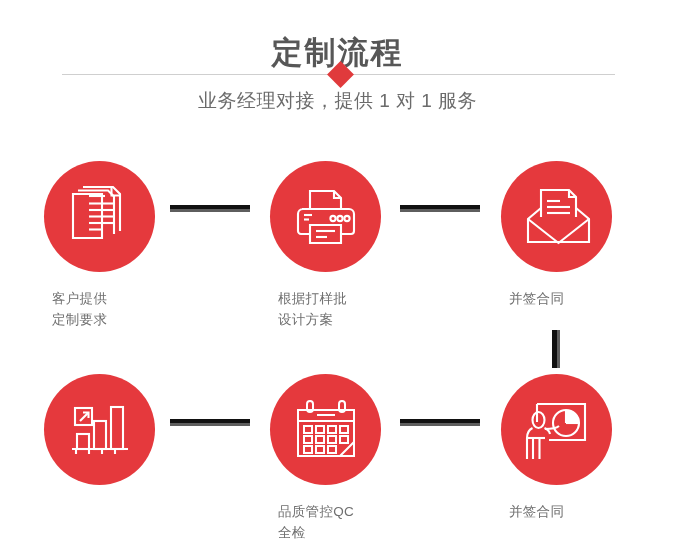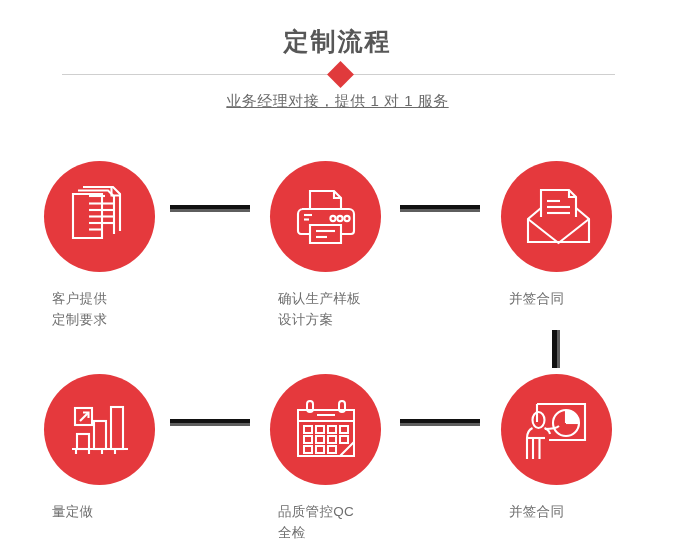--- a/index.html
+++ b/index.html
@@ -17,24 +17,24 @@
   #root {
     position: relative;
     width: 675px;
     height: 550px;
   }
 
   
   .page-title {
     position: absolute;
     left: 0;
-    top: 24px;
+    top: 36px;
     width: 675px;
     text-align: center;
-    font-size: 25px;
+    font-size: 31px;
     font-weight: bold;
     color: #575757;
     letter-spacing: 2px;
     line-height: 34px;
   }
   .divider-wrap {
     position: absolute;
     left: 62px;
     top: 74px;
     width: 553px;
@@ -56,25 +56,24 @@
     height: 19px;
     background: #e03a3c;
     transform: rotate(45deg);
   }
   .subtitle {
     position: absolute;
     left: 0;
     top: 90px;
     width: 675px;
     text-align: center;
-    font-size: 15px;
+    font-size: 19px;
     color: #6b6b6b;
     letter-spacing: 0.5px;
     line-height: 22px;
-    text-decoration: underline;
   }
 
   
   .flow {
     position: absolute;
     left: 0;
     top: 0;
     width: 675px;
     height: 550px;
   }
@@ -226,21 +225,21 @@
             <line x1="11" y1="33.5" x2="16" y2="33.5"></line>
             <circle cx="40" cy="32.5" r="2.6"></circle>
             <circle cx="47" cy="32.5" r="2.6"></circle>
             <circle cx="54" cy="32.5" r="2.6"></circle>
             <line x1="23" y1="45" x2="42" y2="45"></line>
             <line x1="23" y1="51" x2="34" y2="51"></line>
           </g>
         </svg>
       </div>
       <div class="node-label">
-        <span>确认生产样板</span>
+        <span>根据打样批</span>
         <span>设计方案</span>
       </div>
     </div>
 
     <div class="node" style="left:477px; top:161px;">
       <div class="circle">
         <svg width="68" height="62" viewBox="0 0 68 62">
           <g fill="none" stroke="#ffffff" stroke-width="2.1" stroke-linejoin="miter">
             <path d="M18,31 V4 H46 L53,11 V31"></path>
             <path d="M46,4 V11 H53"></path>
@@ -269,21 +268,20 @@
             <rect x="8" y="34" width="12" height="15"></rect>
             <rect x="25" y="21" width="12" height="28"></rect>
             <rect x="42" y="7" width="12" height="42"></rect>
             <rect x="6" y="8" width="17" height="17"></rect>
             <path d="M11,21 L19,13"></path>
             <path d="M14,12.5 H19.5 V18"></path>
           </g>
         </svg>
       </div>
       <div class="node-label">
-        <span>量定做</span>
       </div>
     </div>
 
     <div class="node" style="left:246px; top:374px;">
       <div class="circle">
         <svg width="62" height="62" viewBox="0 0 62 62">
           <g fill="none" stroke="#ffffff" stroke-width="2" stroke-linejoin="miter">
             <path d="M3,11 H59 V57 H3 Z"></path>
             <line x1="3" y1="22" x2="59" y2="22"></line>
             <rect x="12" y="2" width="6" height="11" rx="3"></rect>

